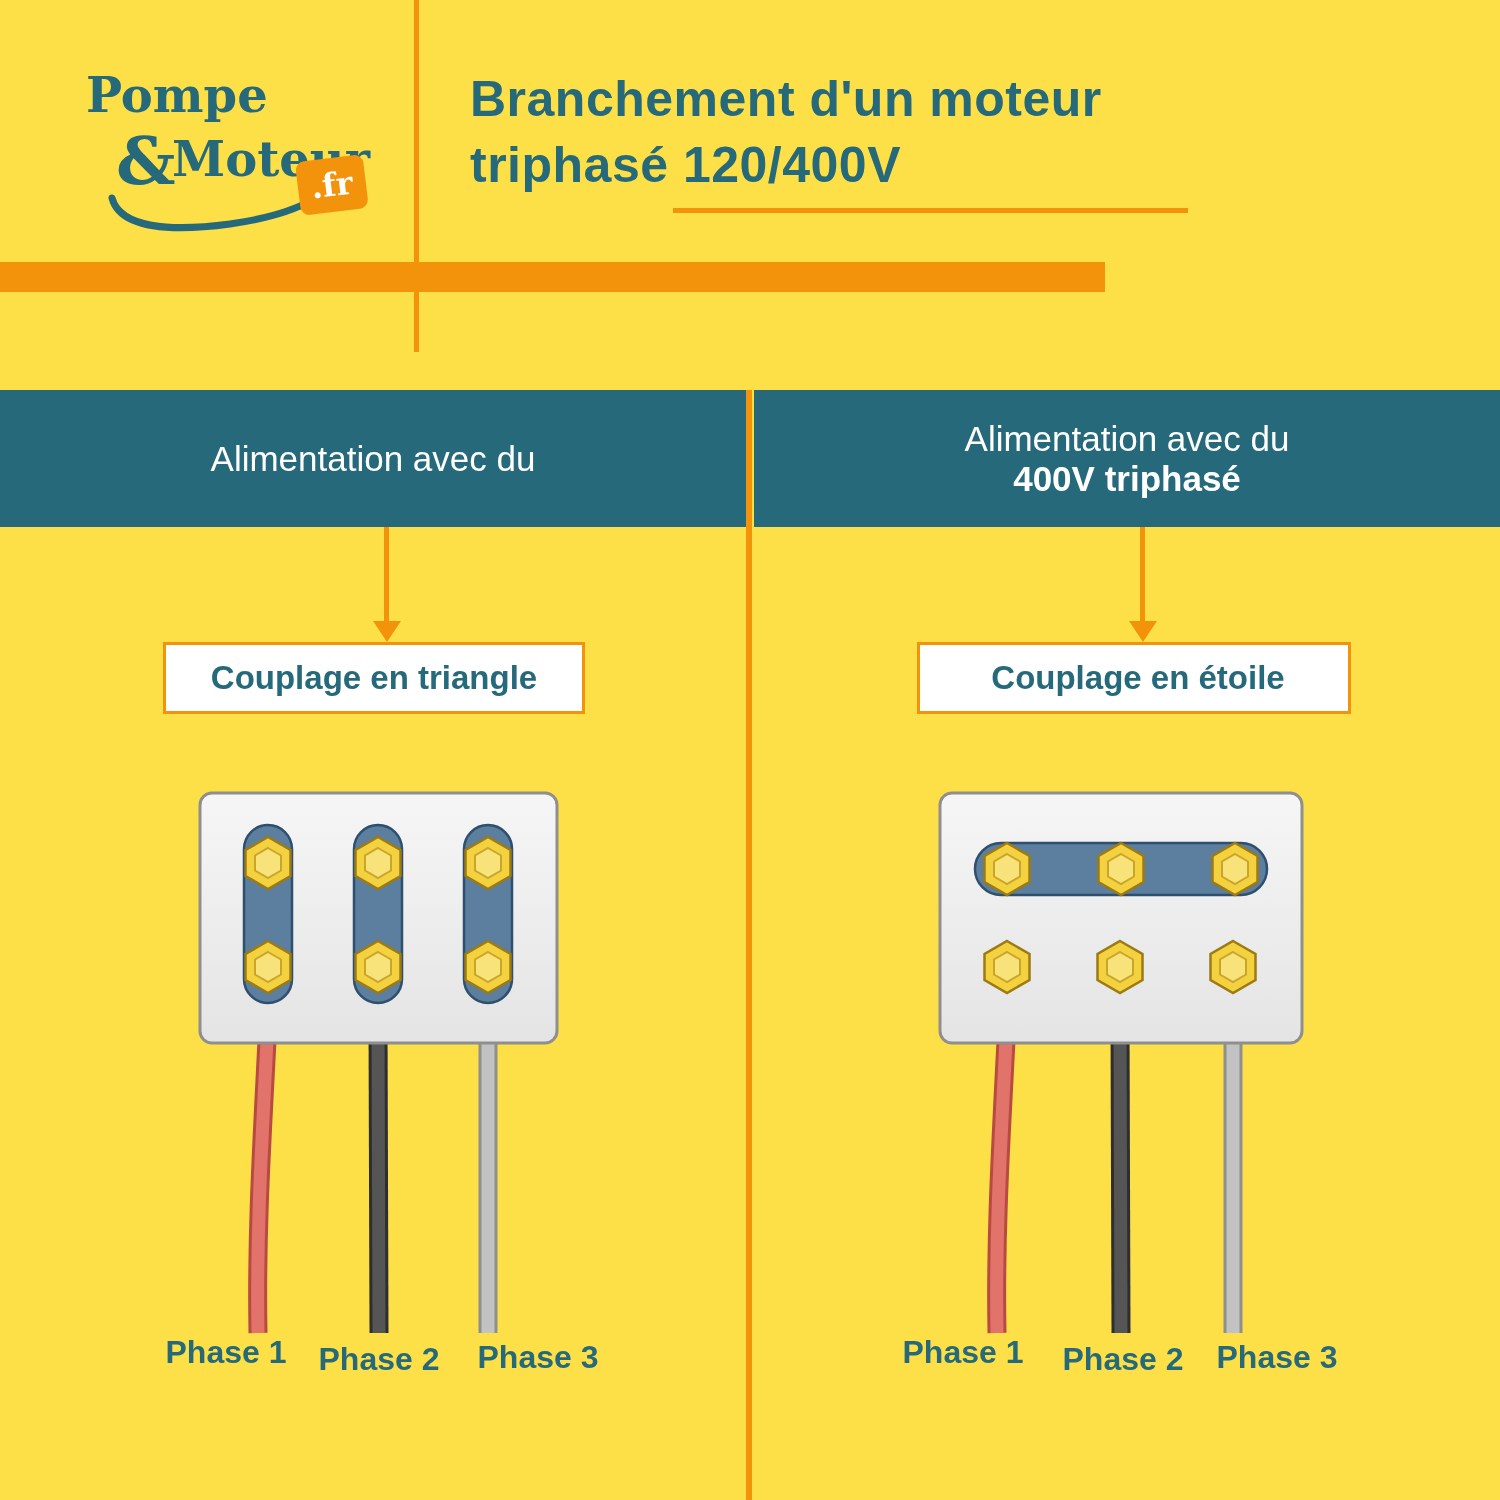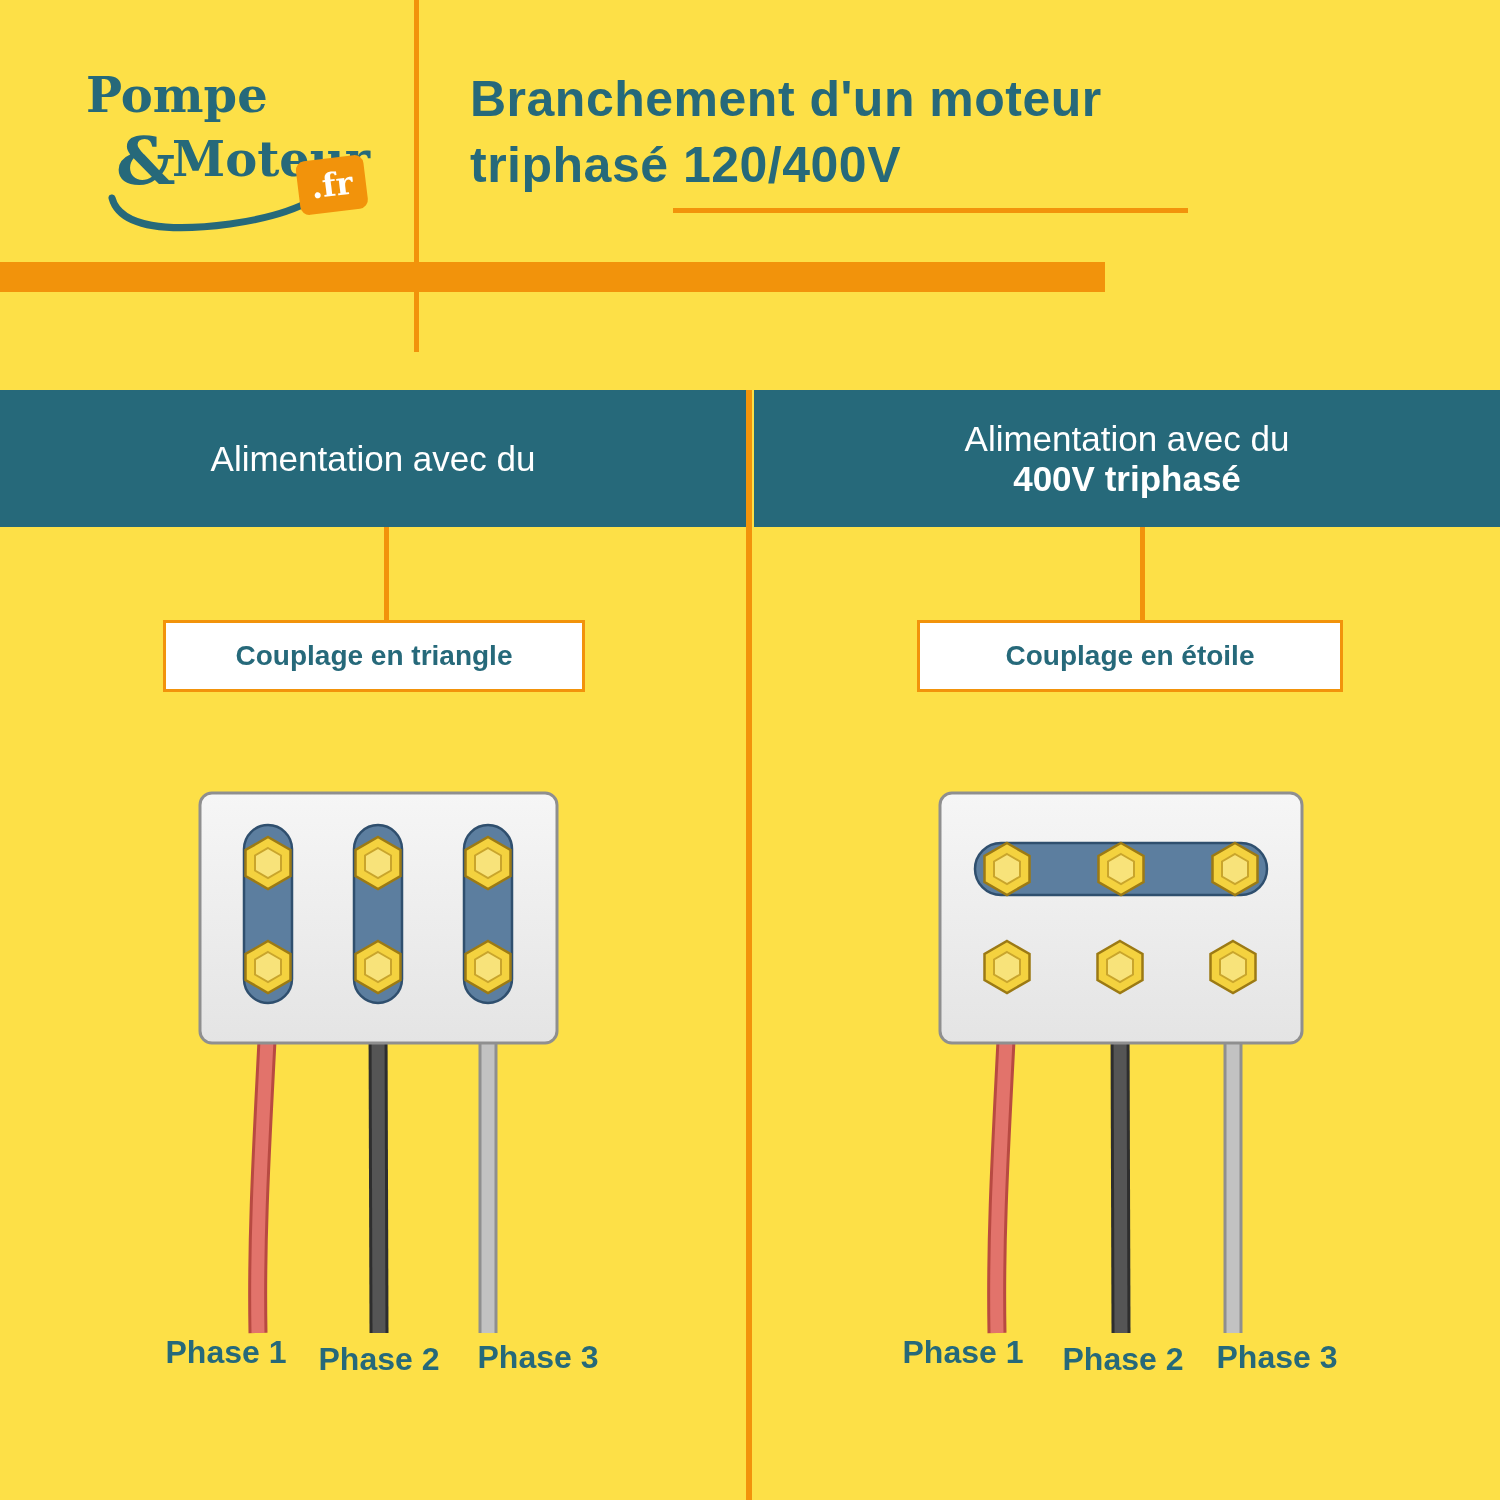--- a/index.html
+++ b/index.html
@@ -25,25 +25,25 @@
   .band.right{left:754px;}
   .band .l1{font-size:35px;font-weight:400;}
   .band .l2{font-size:35px;font-weight:bold;}
 
   
   .arrow-line{top:527px;width:5px;height:95px;background:var(--orange);}
   .arrow-head{top:621px;width:0;height:0;border-left:14px solid transparent;
               border-right:14px solid transparent;border-top:21px solid var(--orange);}
 
   
-  .coupling-box{top:620px;height:66px;background:#ffffff;border:3px solid var(--orange);
+  .coupling-box{top:642px;height:66px;background:#ffffff;border:3px solid var(--orange);
                 display:flex;align-items:center;justify-content:center;
-                color:var(--teal);font-size:28px;font-weight:bold;}
+                color:var(--teal);font-size:33px;font-weight:bold;}
   .coupling-box.left{left:163px;width:416px;}
-  .coupling-box.right{left:917px;width:420px;}
+  .coupling-box.right{left:917px;width:420px;padding-left:8px;}
 
   
   .phase-label{top:1334px;transform:translateX(-50%);color:var(--teal);
                font-size:32px;font-weight:700;white-space:nowrap;}
 
   
   .logo-svg{left:50px;top:56px;}
 </style>
 </head>
 <body>

